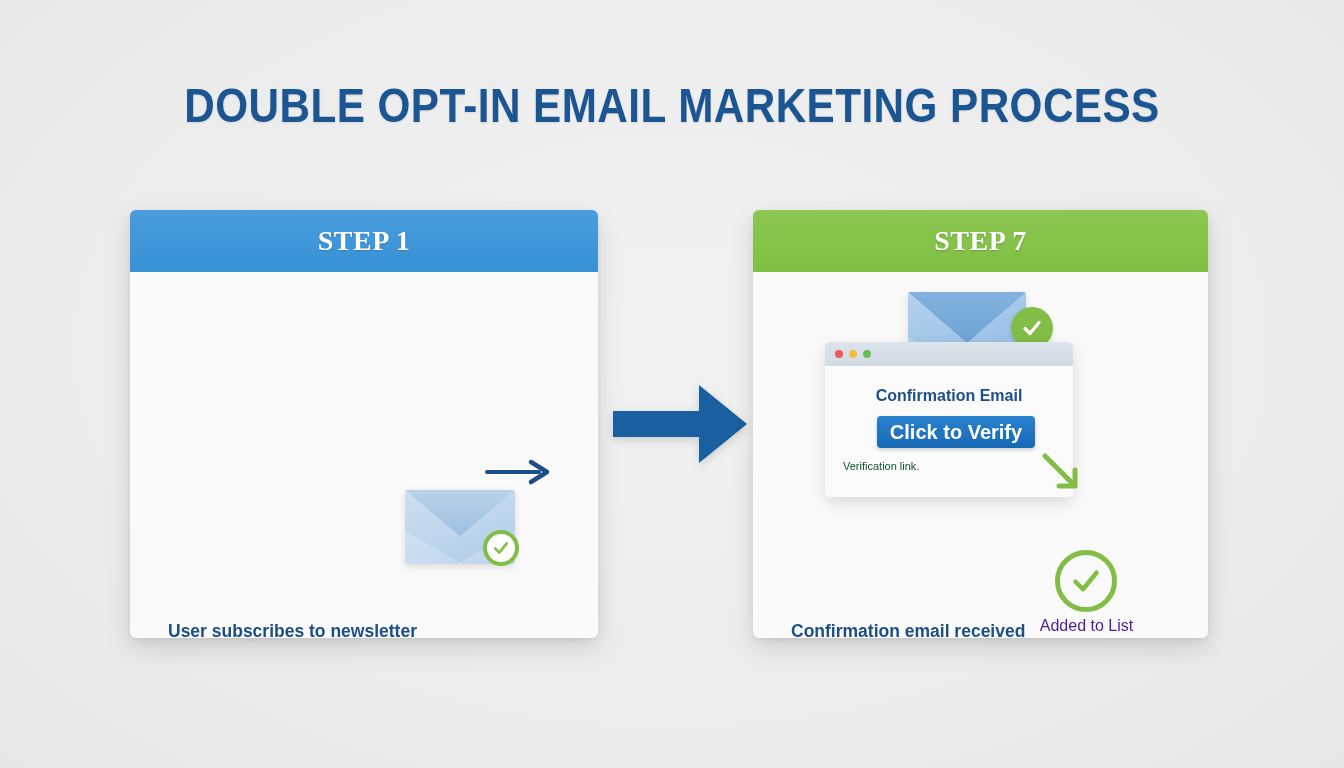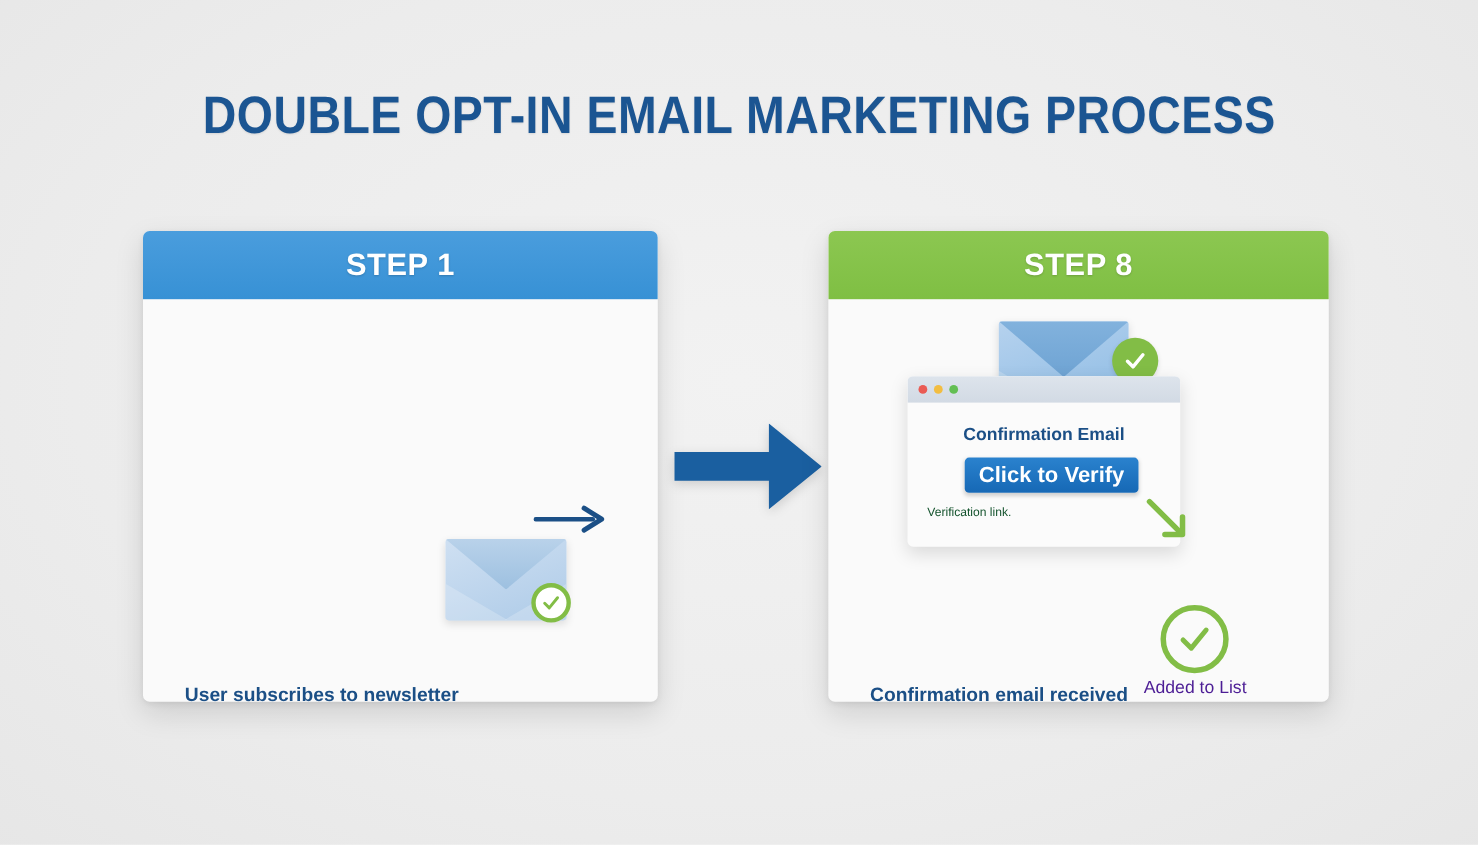--- a/index.html
+++ b/index.html
@@ -36,21 +36,21 @@
   #card-1{left:130px;top:210px;width:468px;height:428px;}
   #card-2{left:753px;top:210px;width:455px;height:428px;}
 
   .card-header{
     height:62px;
     display:flex;align-items:center;justify-content:center;
     color:#ffffff;
     font-size:28px;
     font-weight:bold;
     letter-spacing:0.5px;
-    font-family:Liberation Sans, sans-serif;
+    font-family:Liberation Serif, serif;
     text-shadow:0 1px 2px rgba(0,0,0,0.18);
   }
   #card-1 .card-header{background:linear-gradient(180deg,#4a9ddd 0%,#3791d5 100%);}
   #card-2 .card-header{background:linear-gradient(180deg,#8cc751 0%,#7fbf43 100%);}
 
   .card-body{position:relative;width:100%;height:366px;}
 
   .caption{
     position:absolute;
     font-size:17.5px;
@@ -250,21 +250,21 @@
 with email form.</div>
   </div>
 </div>
 
 <svg id="process-arrow" viewBox="0 0 134 78">
   <path d="M0 26 H86 V0 L134 39 L86 78 V52 H0 Z" fill="#1a5fa0"></path>
 </svg>
 
 <div class="card" id="card-2">
 
-  <div class="card-header">STEP 8</div>
+  <div class="card-header">STEP 7</div>
 
   <div class="card-body">
 
     <div class="env env-2" id="envelope-2">
       <div class="env-body">
         <div class="env-fold-l"></div>
         <div class="env-fold-r"></div>
         <div class="env-flap"></div>
       </div>
     </div>

